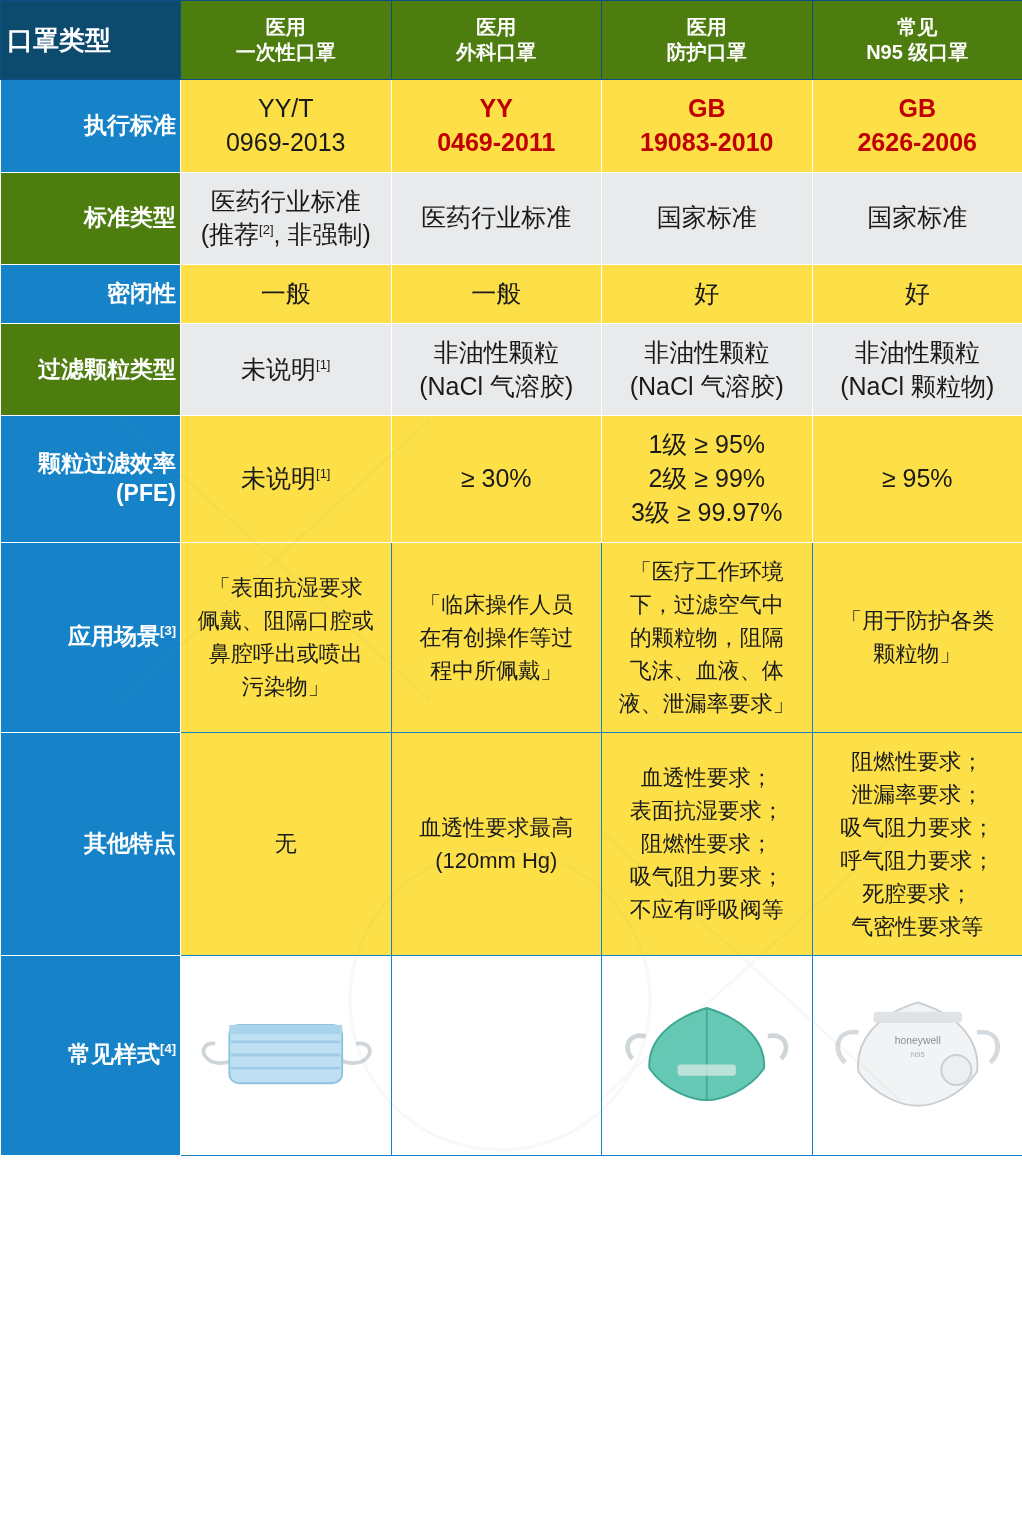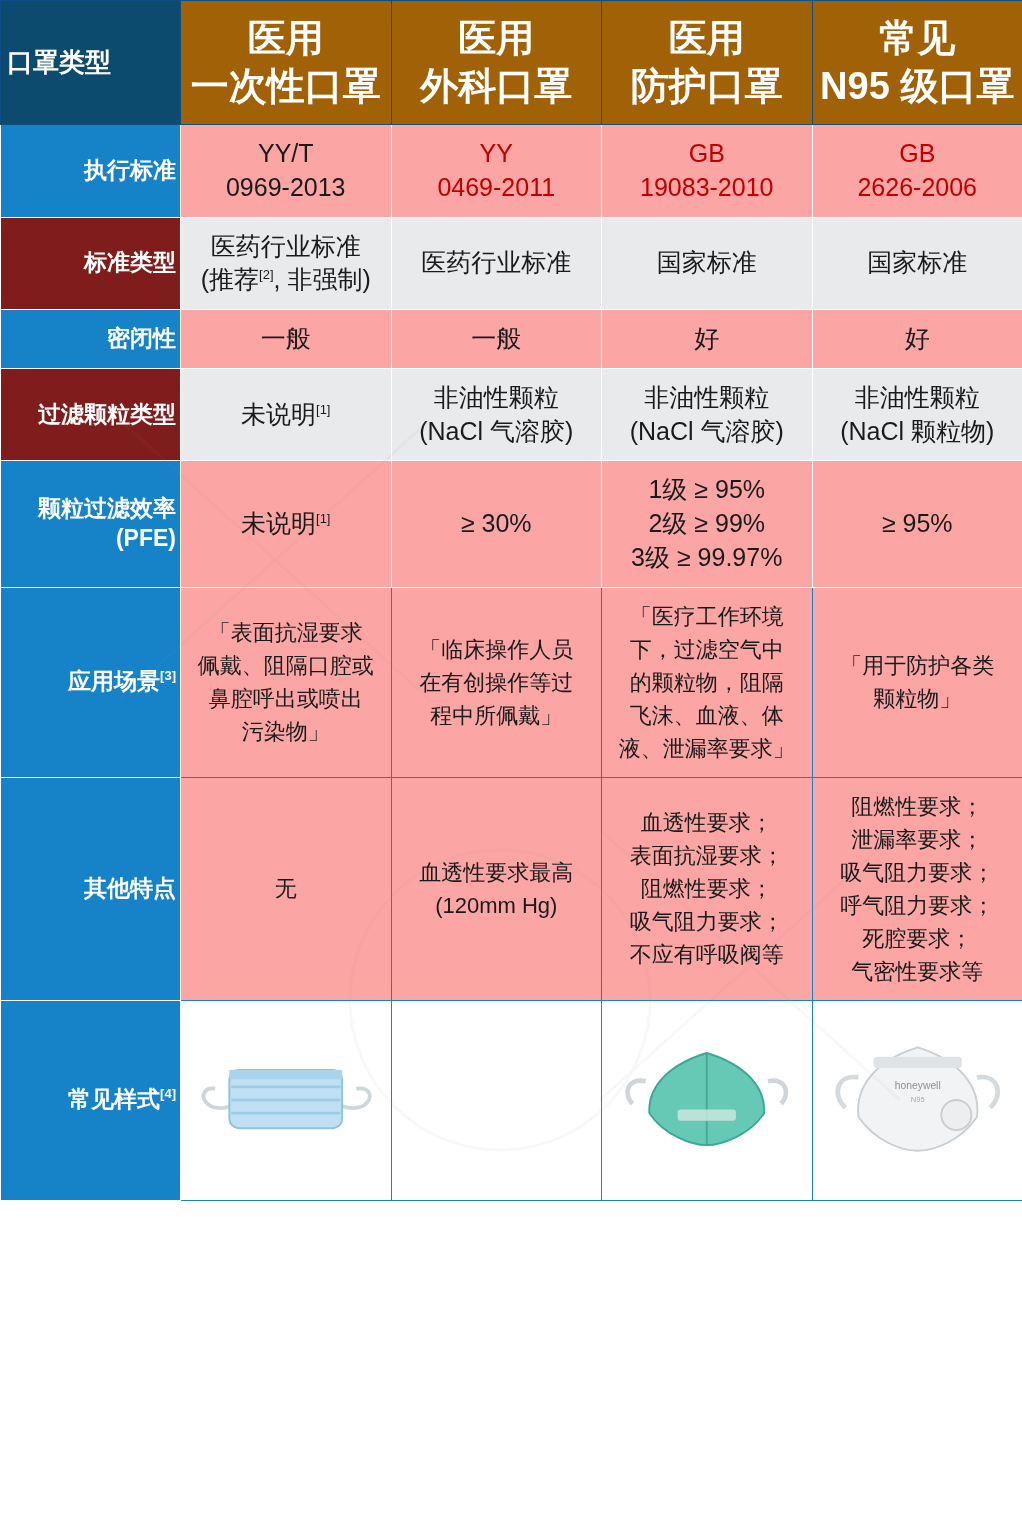--- a/index.html
+++ b/index.html
@@ -18,23 +18,23 @@
   table.mask-table {
     width: 1022px;
     border-collapse: collapse;
     table-layout: fixed;
   }
   col.c-label { width: 180px; }
   col.c-data  { width: 210.5px; }
 
   
   thead th {
-    background: #a16207;
+    background: #4d7c0f;
     color: #ffffff;
-    font-size: 38px;
+    font-size: 20px;
     font-weight: bold;
     line-height: 1.25;
     padding: 14px 6px;
     text-align: center;
     vertical-align: middle;
     border: 1px solid #0d4f84;
   }
   thead th.hdr-label {
     background: #0c4a6e;
     font-size: 26px;
@@ -48,39 +48,39 @@
     color: #ffffff;
     font-size: 23px;
     font-weight: bold;
     text-align: right;
     vertical-align: middle;
     padding: 10px 4px;
     line-height: 1.3;
     border: 1px solid #ffffff;
     border-left: none;
   }
-  td.rowlabel.dark { background: #7f1d1d; }
+  td.rowlabel.dark { background: #4d7c0f; }
   td.rowlabel sup { font-size: 13px; }
 
   
   td.cell {
     text-align: center;
     vertical-align: middle;
     font-size: 25px;
     color: #1a1a1a;
     line-height: 1.35;
     padding: 12px 8px;
     border: 1px solid #ffffff;
     background: #ffffff;
   }
   tr.shade td.cell { background: #e9eaec; }
-  tr.plain td.cell { background: #fca5a5; }
+  tr.plain td.cell { background: #fde047; }
   td.cell sup { font-size: 13px; }
   td.cell .ln { display: block; }
-  td.cell .red { color: #c00000; font-weight: normal; }
+  td.cell .red { color: #c00000; font-weight: bold; }
 
   
   td.cell.small { font-size: 23px; line-height: 1.45; }
   td.cell.smaller { font-size: 22px; line-height: 1.5; }
   td.cell.bordered { border: 1px solid #1683c8; }
 
   
   td.imgcell {
     background: #ffffff;
     border: 1px solid #1683c8;

